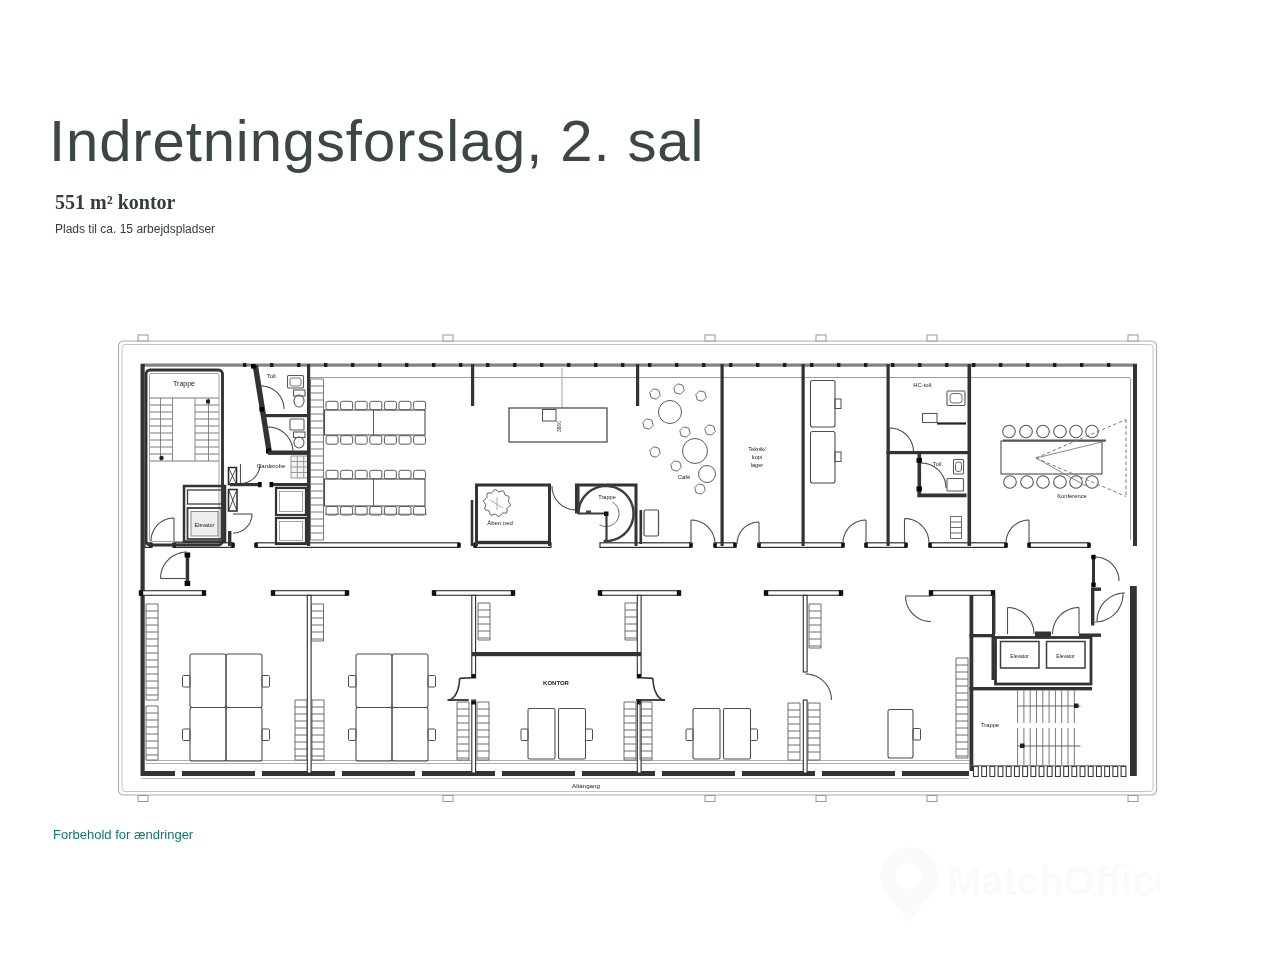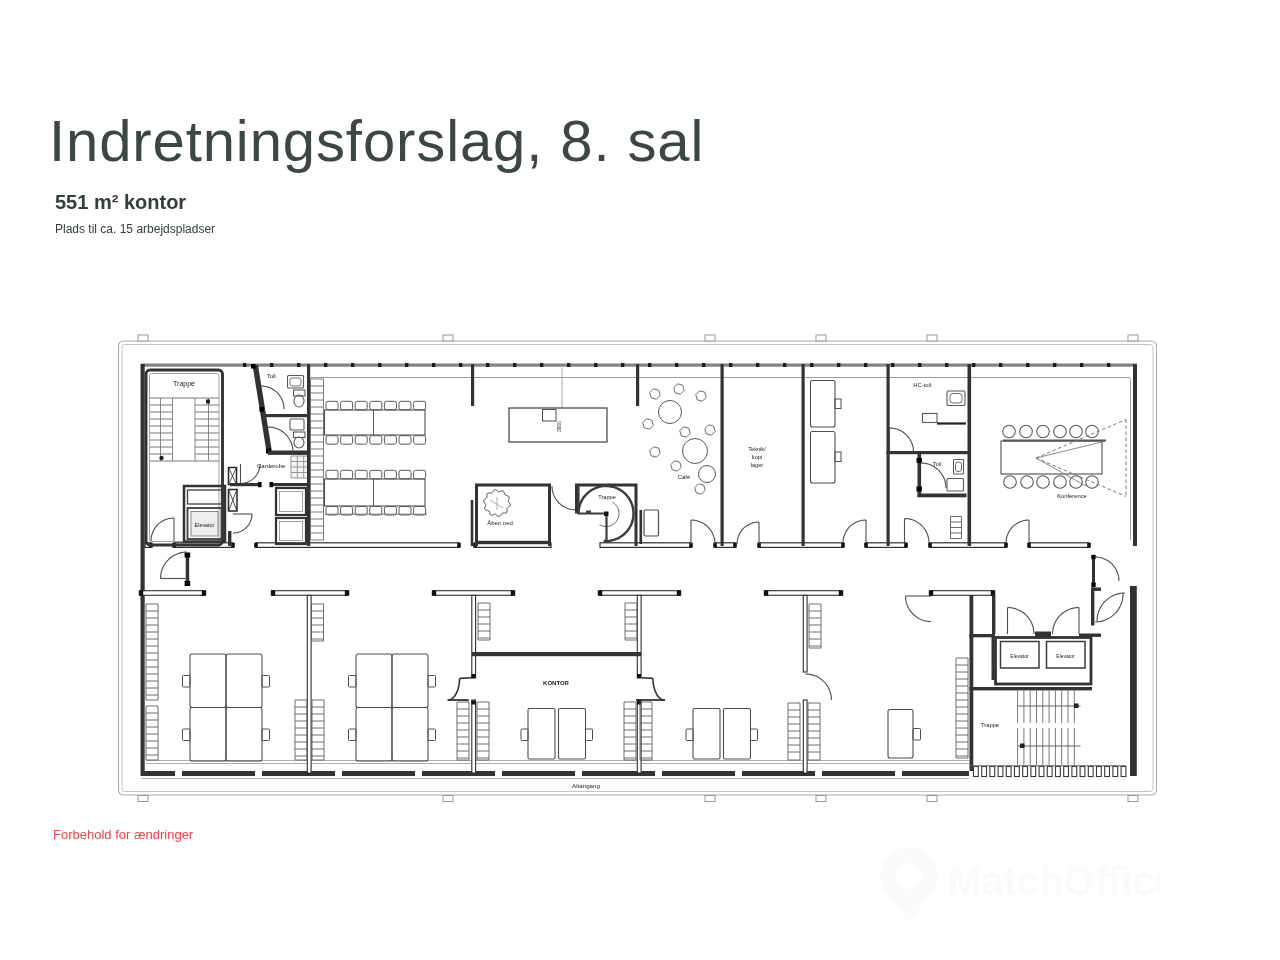--- a/index.html
+++ b/index.html
@@ -1,28 +1,28 @@
 <!DOCTYPE html>
 <html lang="da"><head>
 <meta charset="utf-8">
 <title>Indretningsforslag, 9. sal</title>
 <style>
   html,body { margin:0; padding:0; background:#fff; width:1280px; height:960px; overflow:hidden; }
   body { font-family:"Liberation Sans", sans-serif; color:#333d3b; position:relative; }
   .title { position:absolute; left:49px; top:107px; font-size:58px; font-weight:400; letter-spacing:0.9px; color:#3c4643; }
-  .sub1 { position:absolute; left:55px; top:191px; font-size:20px; font-weight:bold; color:#333d3b; }
+  .sub1 { position:absolute; left:55px; top:191px; font-size:20px; font-weight:bold; color:#333d3b;font-family:Liberation Serif, serif; }
   .sub2 { position:absolute; left:55px; top:222px; font-size:12px; font-weight:400; color:#333d3b; }
-  .footer { position:absolute; left:53px; top:827px; font-size:13px; color:#ef4444; }
+  .footer { position:absolute; left:53px; top:827px; font-size:13px; color:#0f766e; }
   svg.plan { position:absolute; left:0; top:0; }
   .wm { position:absolute; left:860px; top:838px; width:300px; height:110px; }
 </style>
 </head>
 <body>
 
-<div class="title">Indretningsforslag, 8. sal</div>
+<div class="title">Indretningsforslag, 2. sal</div>
 
 <div class="sub1">551 m² kontor</div>
 
 <div class="sub2">Plads til ca. 15 arbejdspladser</div>
 
 <div class="footer">Forbehold for ændringer</div>
 
 <svg class="plan" width="1280" height="960" viewBox="0 0 1280 960" font-family="Liberation Sans, sans-serif">
 
 <rect x="118.5" y="341" width="1038" height="454" rx="5" fill="none" stroke="#ababab" stroke-width="1.1"></rect>

